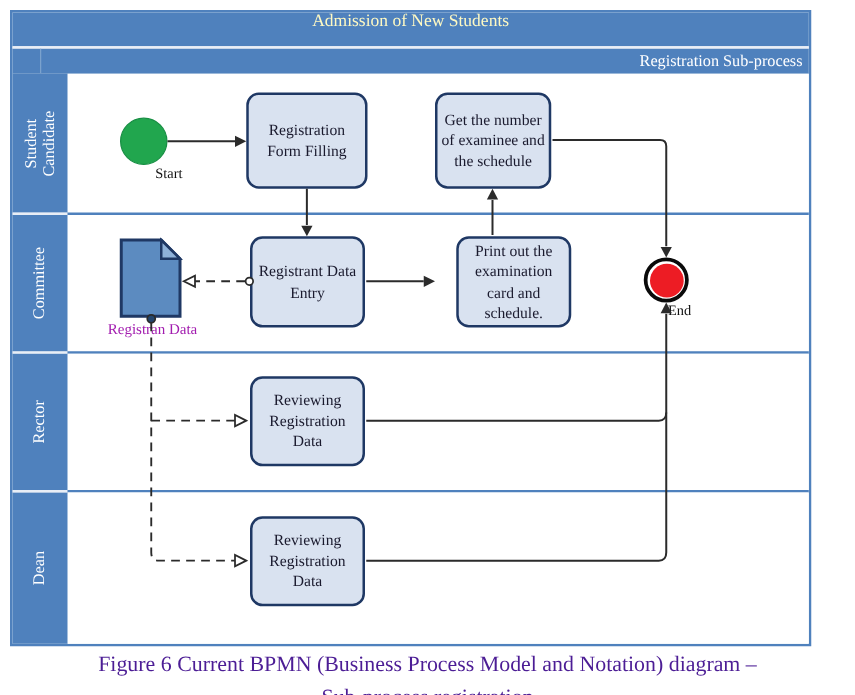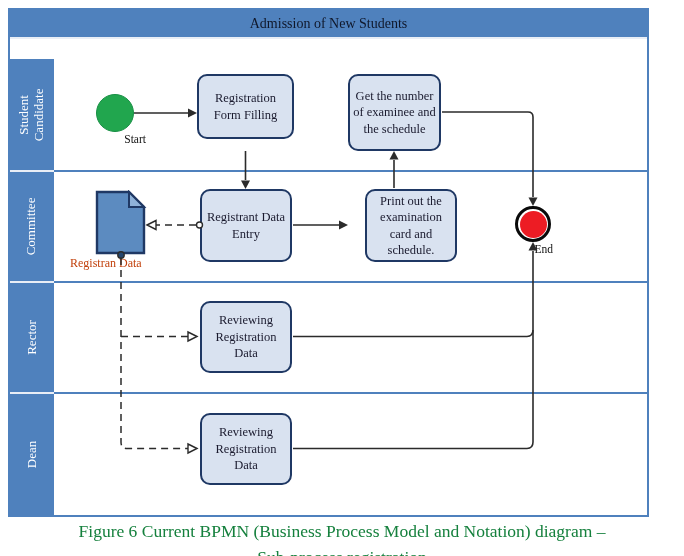--- a/index.html
+++ b/index.html
@@ -5,22 +5,22 @@
   :root{
     --accent:#4f81bd; --task_fill:#d9e2f0; --task_border:#1f3864;
     --start_green:#21a64e; --end_red:#ed1c24; --doc_fill:#5c8bc0; --connector:#2b2b2b;
   }
   html,body{margin:0;padding:0;background:#fff;}
   #stage{position:relative;width:684px;height:556px;overflow:hidden;background:#fff;
          font-family:"Liberation Serif","DejaVu Serif",serif;color:#111;}
   
   #pool{position:absolute;left:8px;top:8px;width:641px;height:509px;box-sizing:border-box;
         border:2px solid var(--accent);background:#fff;}
-  .pool-header{height:27px;background:var(--accent);display:flex;align-items:center;justify-content:center;
-        color:#0f172a;font-size:14px;}
+  .pool-header{height:27px;background:var(--accent);display:flex;justify-content:center;
+        color:#fef9c3;font-size:14px;}
   .pool-gap{height:2px;background:#e9eef6;}
   .sub-header{height:20px;background:var(--accent);display:flex;align-items:center;justify-content:flex-end;
         color:#fff;font-size:13px;padding-right:5px;position:relative;}
   .sub-header::before{content:'';position:absolute;left:22px;top:0;bottom:0;width:1px;background:#7ba2cd;}
   .lanes{position:absolute;left:0;right:0;top:49px;bottom:0;display:flex;flex-direction:column;}
   .lane{display:flex;box-sizing:border-box;}
   .lane.bordered{border-top:2px solid var(--accent);}
   .lane-label{width:44px;flex:0 0 44px;background:var(--accent);display:flex;align-items:center;justify-content:center;position:relative;}
   .lane.bordered .lane-label::before{content:'';position:absolute;left:0;right:0;top:-2px;height:2px;background:#e9eef6;}
   .lane-label-text{transform:rotate(-90deg);white-space:pre-line;text-align:center;color:#fff;
@@ -29,35 +29,38 @@
   
   .task{position:absolute;box-sizing:border-box;background:var(--task_fill);
         border:2px solid var(--task_border);border-radius:10px;display:flex;align-items:center;justify-content:center;
         text-align:center;font-size:12.5px;line-height:1.32;color:#1a1a2e;padding:2px 3px;}
   .event-label{position:absolute;text-align:right;font-size:11.5px;color:#111;}
   #start-event{position:absolute;left:96px;top:94px;width:38px;height:38px;border-radius:50%;
         background:var(--start_green);border:1px solid #188f44;box-sizing:border-box;}
   #end-event{position:absolute;left:515px;top:206px;width:36px;height:36px;border-radius:50%;
         border:3px solid #0a0a0a;background:#fff;box-sizing:border-box;}
   #end-event .end-inner{position:absolute;inset:1.5px;border-radius:50%;background:var(--end_red);}
-  .doc-label{position:absolute;text-align:left;font-size:12px;color:#c2410c;}
+  .doc-label{position:absolute;text-align:center;font-size:12px;color:#a21caf;}
   svg{position:absolute;left:0;top:0;pointer-events:none;}
   
-  .caption{position:absolute;left:0;width:684px;text-align:center;font-size:17.5px;color:#15803d;}
+  .caption{position:absolute;left:0;width:684px;text-align:center;font-size:17.5px;color:#4c1d95;}
 </style>
 </head>
 <body>
 
 <div id="stage">
 
   <div id="pool">
     <div class="pool-header">
       <span>Admission of New Students</span>
     </div>
     <div class="pool-gap"></div>
+    <div class="sub-header">
+      <span>Registration Sub-process</span>
+    </div>
     <div class="lanes">
       <div class="lane" style="height:111px">
         <div class="lane-label">
           <span class="lane-label-text">Student
 Candidate</span>
         </div>
         <div class="lane-content"></div>
       </div>
       <div class="lane bordered" style="height:111px">
         <div class="lane-label">
@@ -81,21 +84,21 @@
   </div>
 
   <div id="start-event"></div>
   <div class="event-label" style="left:86px;top:133px;width:60px">Start</div>
 
   <div id="end-event">
     <div class="end-inner"></div>
   </div>
   <div class="event-label" style="left:513px;top:243px;width:40px">End</div>
 
-  <div class="task" style="left:197px;top:74px;width:97px;height:65px">Registration Form Filling</div>
+  <div class="task" style="left:197px;top:74px;width:97px;height:77px">Registration Form Filling</div>
   <div class="task" style="left:348px;top:74px;width:93px;height:77px">Get the number of examinee and the schedule</div>
   <div class="task" style="left:200px;top:189px;width:92px;height:73px">Registrant Data Entry</div>
   <div class="task" style="left:365px;top:189px;width:92px;height:73px">Print out the examination card and schedule.</div>
   <div class="task" style="left:200px;top:301px;width:92px;height:72px">Reviewing Registration Data</div>
   <div class="task" style="left:200px;top:413px;width:92px;height:72px">Reviewing Registration Data</div>
 
   <svg width="52" height="66" viewBox="0 0 52 66" style="left:95px;top:190px">
     <path d="M2,2 L34,2 L49,17 L49,63 L2,63 Z" fill="var(--doc_fill)" stroke="var(--task_border)" stroke-width="2.4"></path>
     <path d="M34,2 L34,17 L49,17 Z" fill="#8fb2d9" stroke="var(--task_border)" stroke-width="2"></path>
   </svg>

